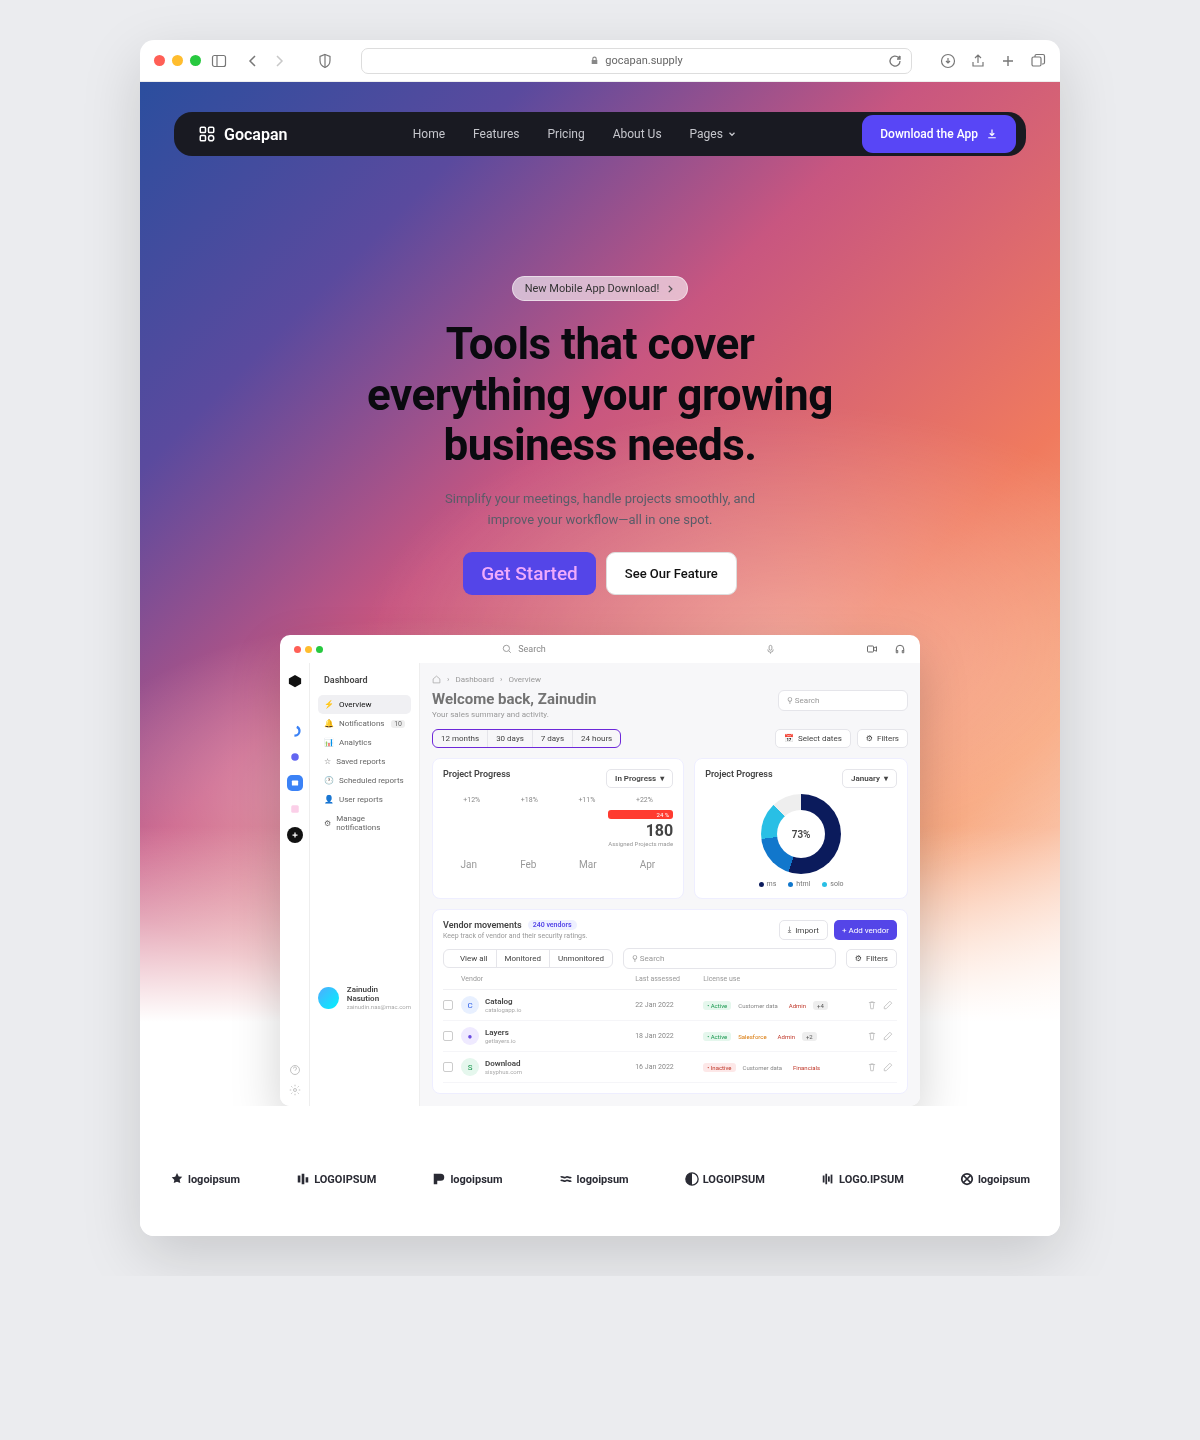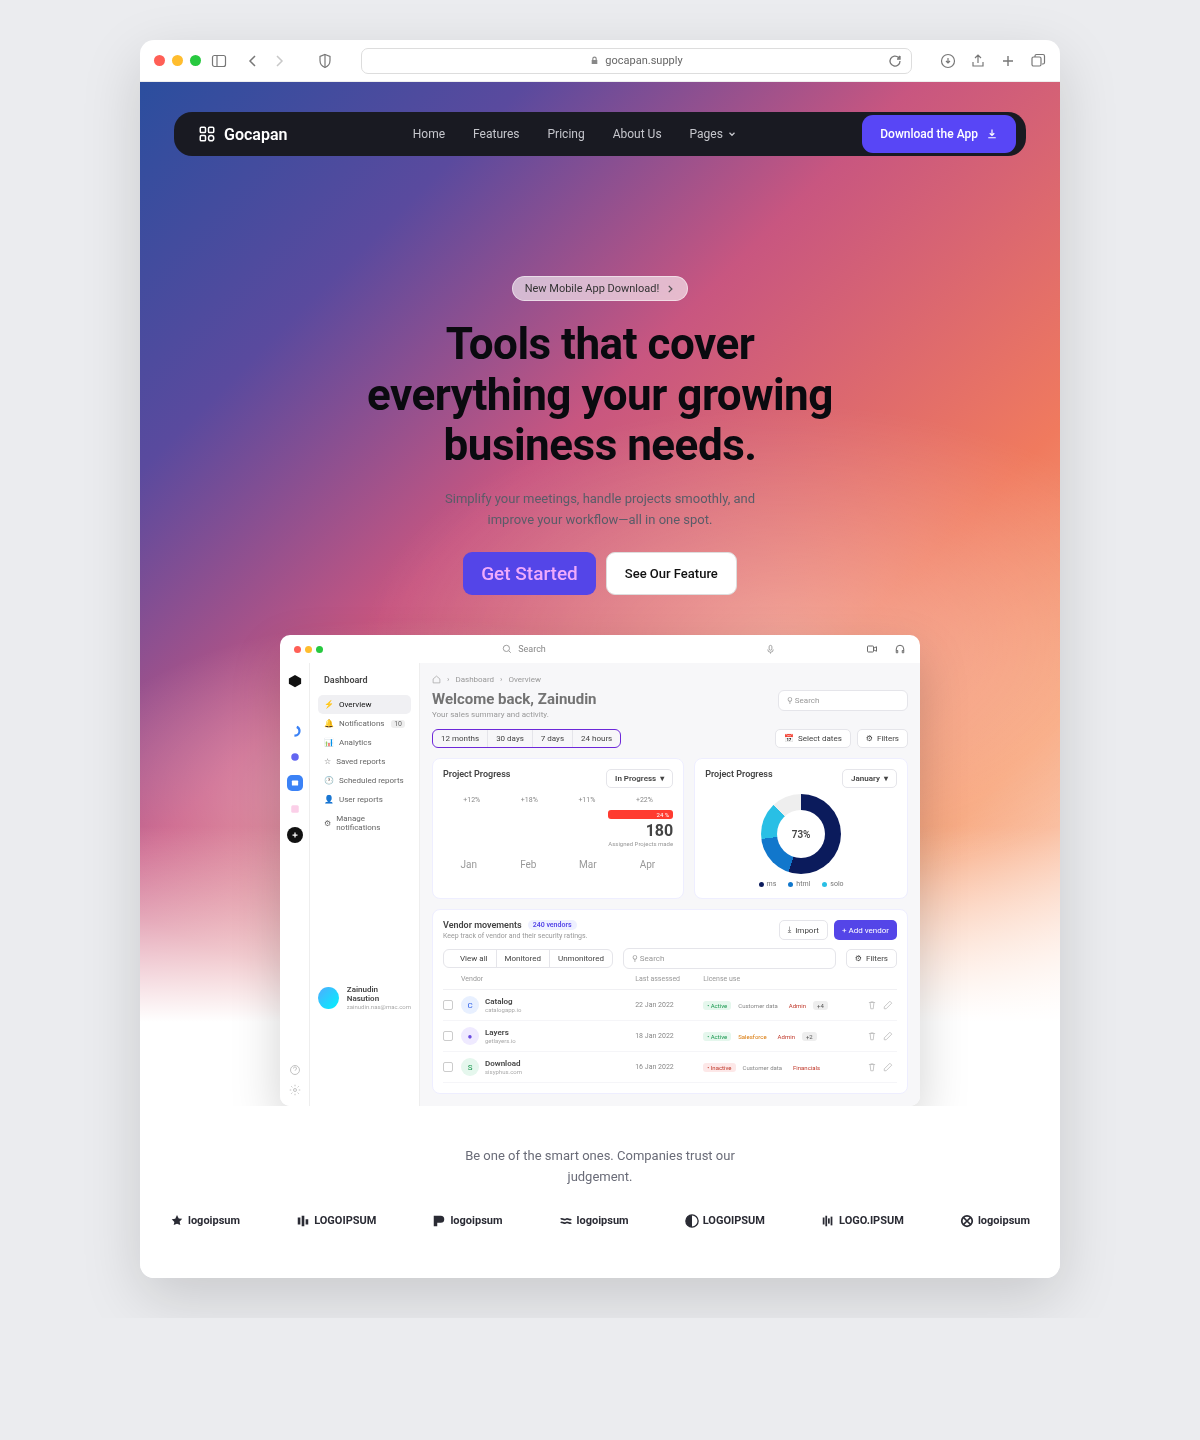--- a/index.html
+++ b/index.html
@@ -535,23 +535,20 @@
     </div>
                 </div>
               </div>
           </div>
         </div>
       </div>
     </div>
   </div>
 
   <div class="trust-section">
-    <p class="trust-text">
-      <span>Be one of the smart ones. Companies trust our</span><br><span>judgement.</span>
-    </p>
     <div class="logos-row" id="logos-row">
         <div class="logo-item">
           <svg viewBox="0 0 16 16" fill="currentColor">
             <path d="M8 1l2 4 4 .5-3 3 .8 4L8 11l-3.8 1.5L5 9 2 6l4-.5z"></path>
           </svg>
           <span>logoipsum</span>
         </div>
         <div class="logo-item">
           <svg viewBox="0 0 16 16" fill="currentColor">
             <rect x="2" y="4" width="3" height="8"></rect>

